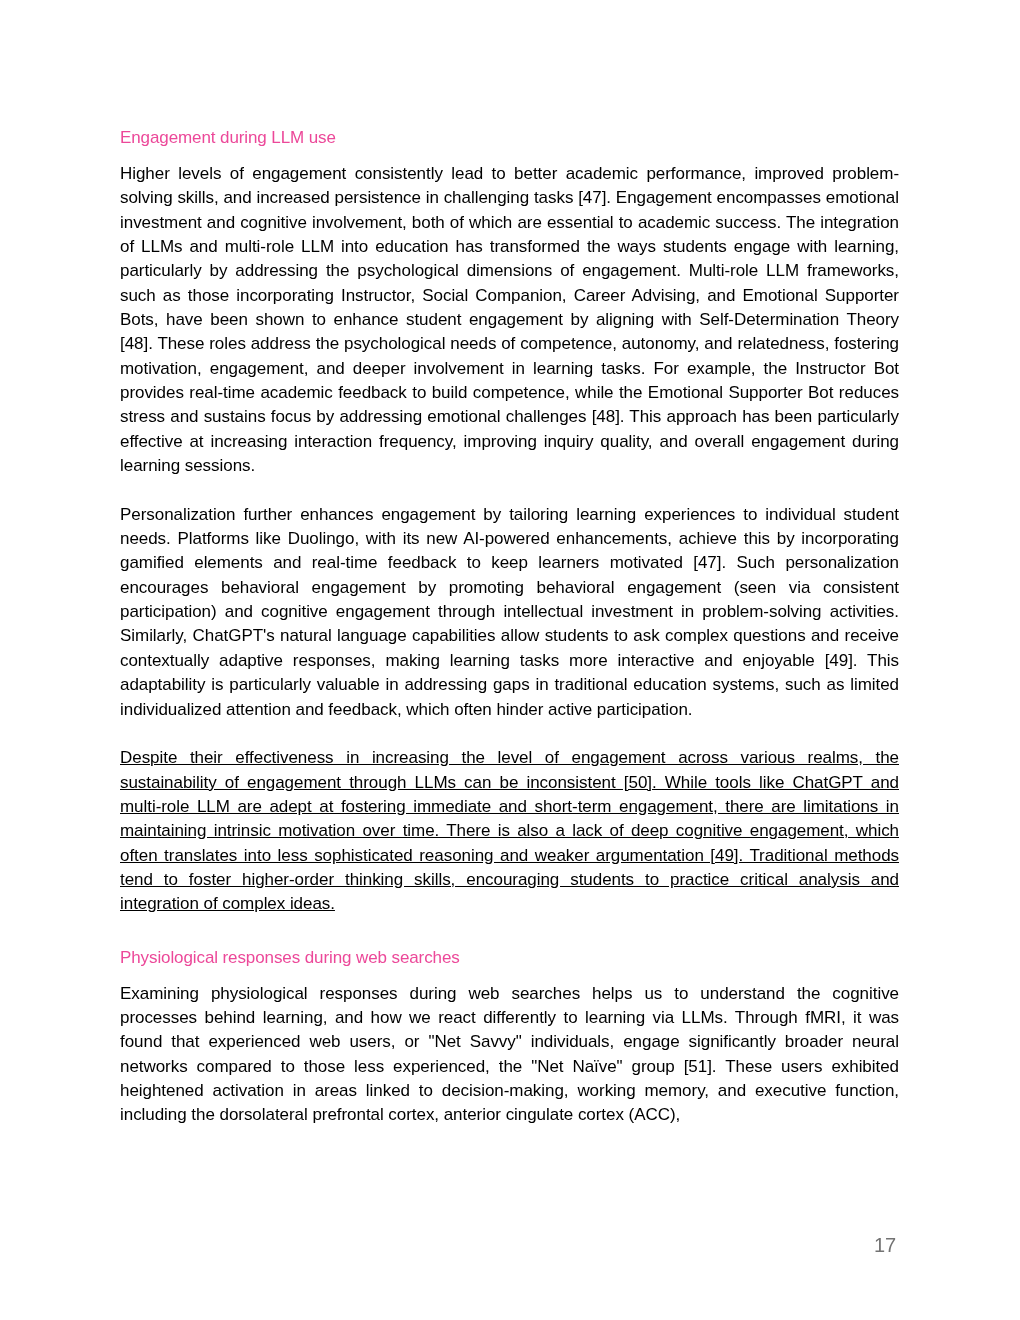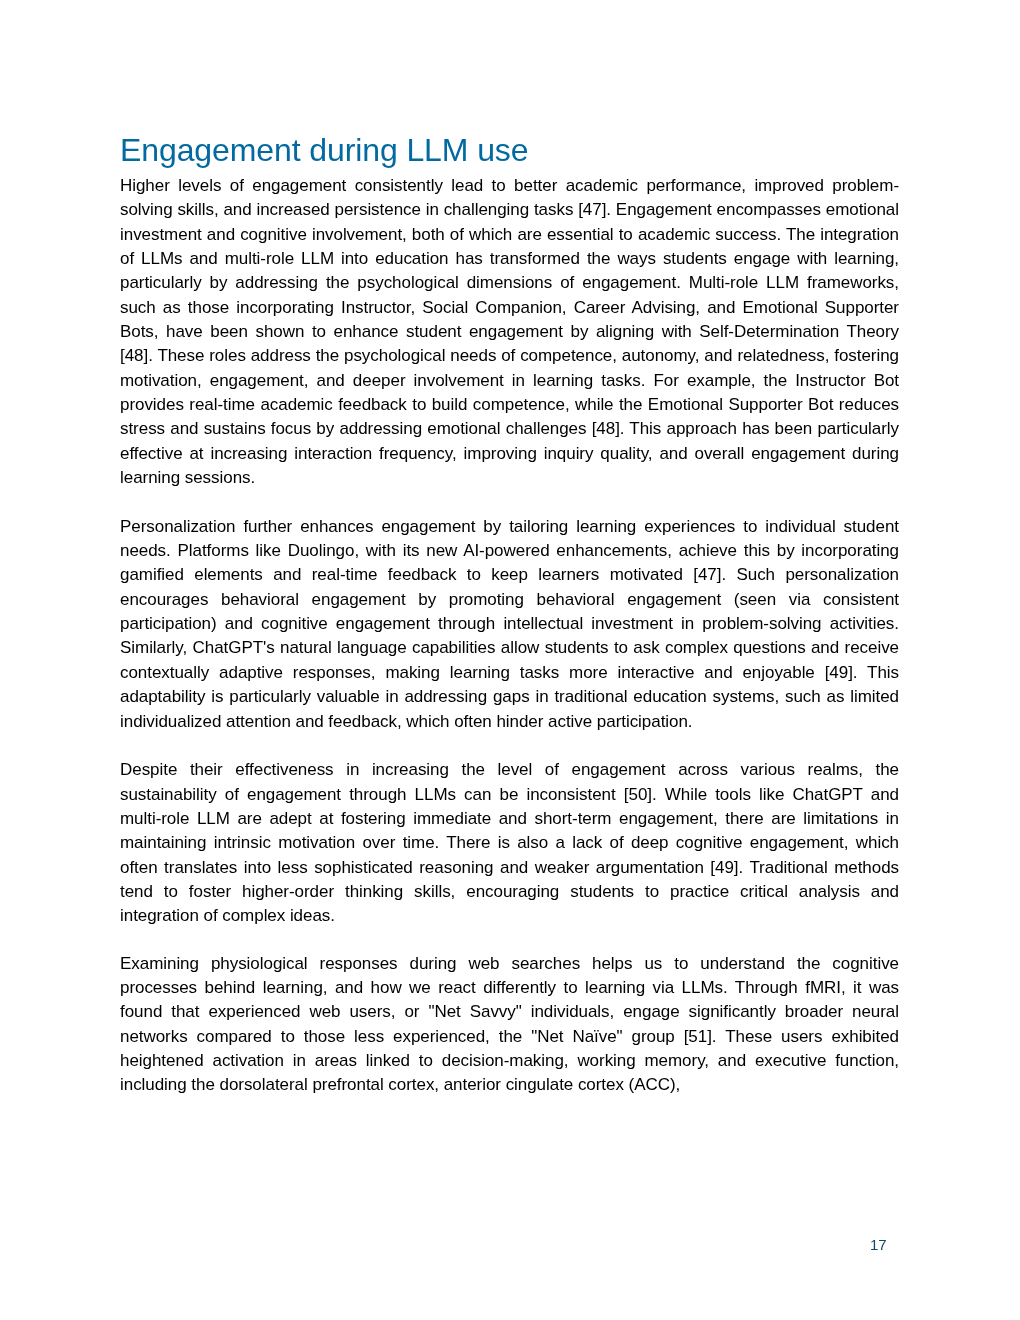--- a/index.html
+++ b/index.html
@@ -17,57 +17,59 @@
     }
     .page {
       position: absolute;
       left: 120px;
       top: 116px;
       width: 779px;
     }
     h2 {
       font-family: "Liberation Sans", sans-serif;
       font-weight: normal;
-      font-size: 32px;
+      font-size: 17px;
       line-height: 36px;
-      margin: 16px 0 6px 0;
-      color: #0369a1;
+      margin: 4px 0 6px 0;
+      color: #ec4899;
       letter-spacing: -0.1px;
     }
     p {
       font-size: 17px;
       line-height: 24.35px;
       margin: 0 0 24.3px 0;
       text-align: justify;
       text-align-last: left;
       color: #000;
       letter-spacing: -0.05px;
     }
     p.last-in-section {
       margin-bottom: 23px;
+      text-decoration: underline;
     }
     .page-number {
       position: absolute;
       left: 870px;
       top: 1235px;
       width: 30px;
-      text-align: left;
-      font-size: 15px;
+      text-align: center;
+      font-size: 20px;
       line-height: 20px;
-      color: #0c4a6e;
+      color: #737373;
     }
   </style>
 </head>
 <body>
 
 <div class="page">
   <section>
     <h2>Engagement during LLM use</h2>
     <p>Higher levels of engagement consistently lead to better academic performance, improved problem-solving skills, and increased persistence in challenging tasks [47]. Engagement encompasses emotional investment and cognitive involvement, both of which are essential to academic success. The integration of LLMs and multi-role LLM into education has transformed the ways students engage with learning, particularly by addressing the psychological dimensions of engagement. Multi-role LLM frameworks, such as those incorporating Instructor, Social Companion, Career Advising, and Emotional Supporter Bots, have been shown to enhance student engagement by aligning with Self-Determination Theory [48]. These roles address the psychological needs of competence, autonomy, and relatedness, fostering motivation, engagement, and deeper involvement in learning tasks. For example, the Instructor Bot provides real-time academic feedback to build competence, while the Emotional Supporter Bot reduces stress and sustains focus by addressing emotional challenges [48]. This approach has been particularly effective at increasing interaction frequency, improving inquiry quality, and overall engagement during learning sessions.</p>
     <p>Personalization further enhances engagement by tailoring learning experiences to individual student needs. Platforms like Duolingo, with its new AI-powered enhancements, achieve this by incorporating gamified elements and real-time feedback to keep learners motivated [47]. Such personalization encourages behavioral engagement by promoting behavioral engagement (seen via consistent participation) and cognitive engagement through intellectual investment in problem-solving activities. Similarly, ChatGPT's natural language capabilities allow students to ask complex questions and receive contextually adaptive responses, making learning tasks more interactive and enjoyable [49]. This adaptability is particularly valuable in addressing gaps in traditional education systems, such as limited individualized attention and feedback, which often hinder active participation.</p>
     <p class="last-in-section">Despite their effectiveness in increasing the level of engagement across various realms, the sustainability of engagement through LLMs can be inconsistent [50]. While tools like ChatGPT and multi-role LLM are adept at fostering immediate and short-term engagement, there are limitations in maintaining intrinsic motivation over time. There is also a lack of deep cognitive engagement, which often translates into less sophisticated reasoning and weaker argumentation [49]. Traditional methods tend to foster higher-order thinking skills, encouraging students to practice critical analysis and integration of complex ideas.</p>
   </section>
   <section>
+    <h2>Physiological responses during web searches</h2>
     <p>Examining physiological responses during web searches helps us to understand the cognitive processes behind learning, and how we react differently to learning via LLMs. Through fMRI, it was found that experienced web users, or "Net Savvy" individuals, engage significantly broader neural networks compared to those less experienced, the "Net Naïve" group [51]. These users exhibited heightened activation in areas linked to decision-making, working memory, and executive function, including the dorsolateral prefrontal cortex, anterior cingulate cortex (ACC),</p>
   </section>
 </div>
 
 <div class="page-number">17</div>
 
 </body></html>

